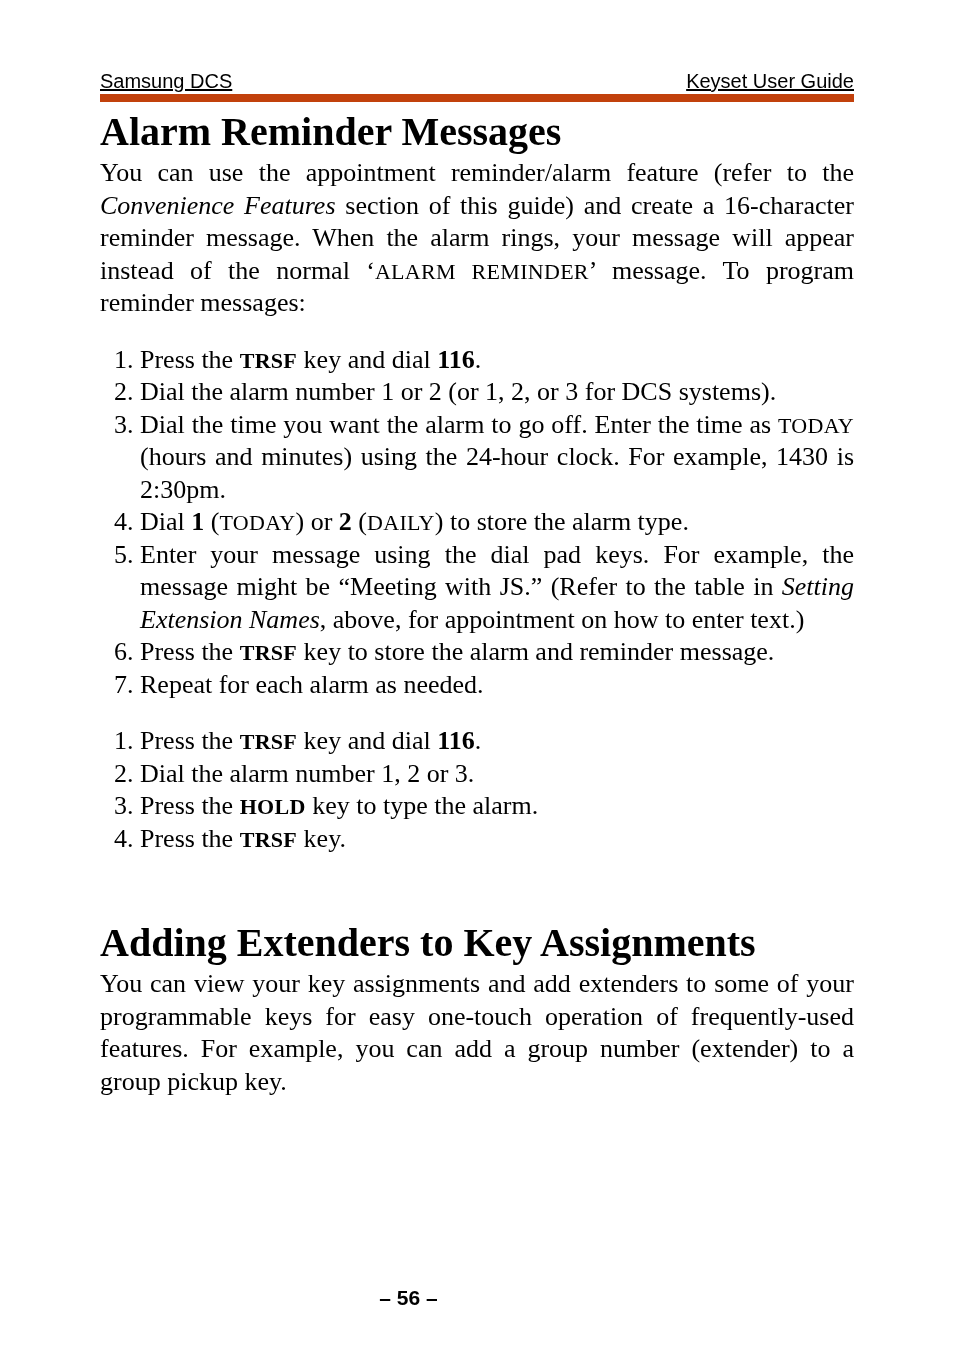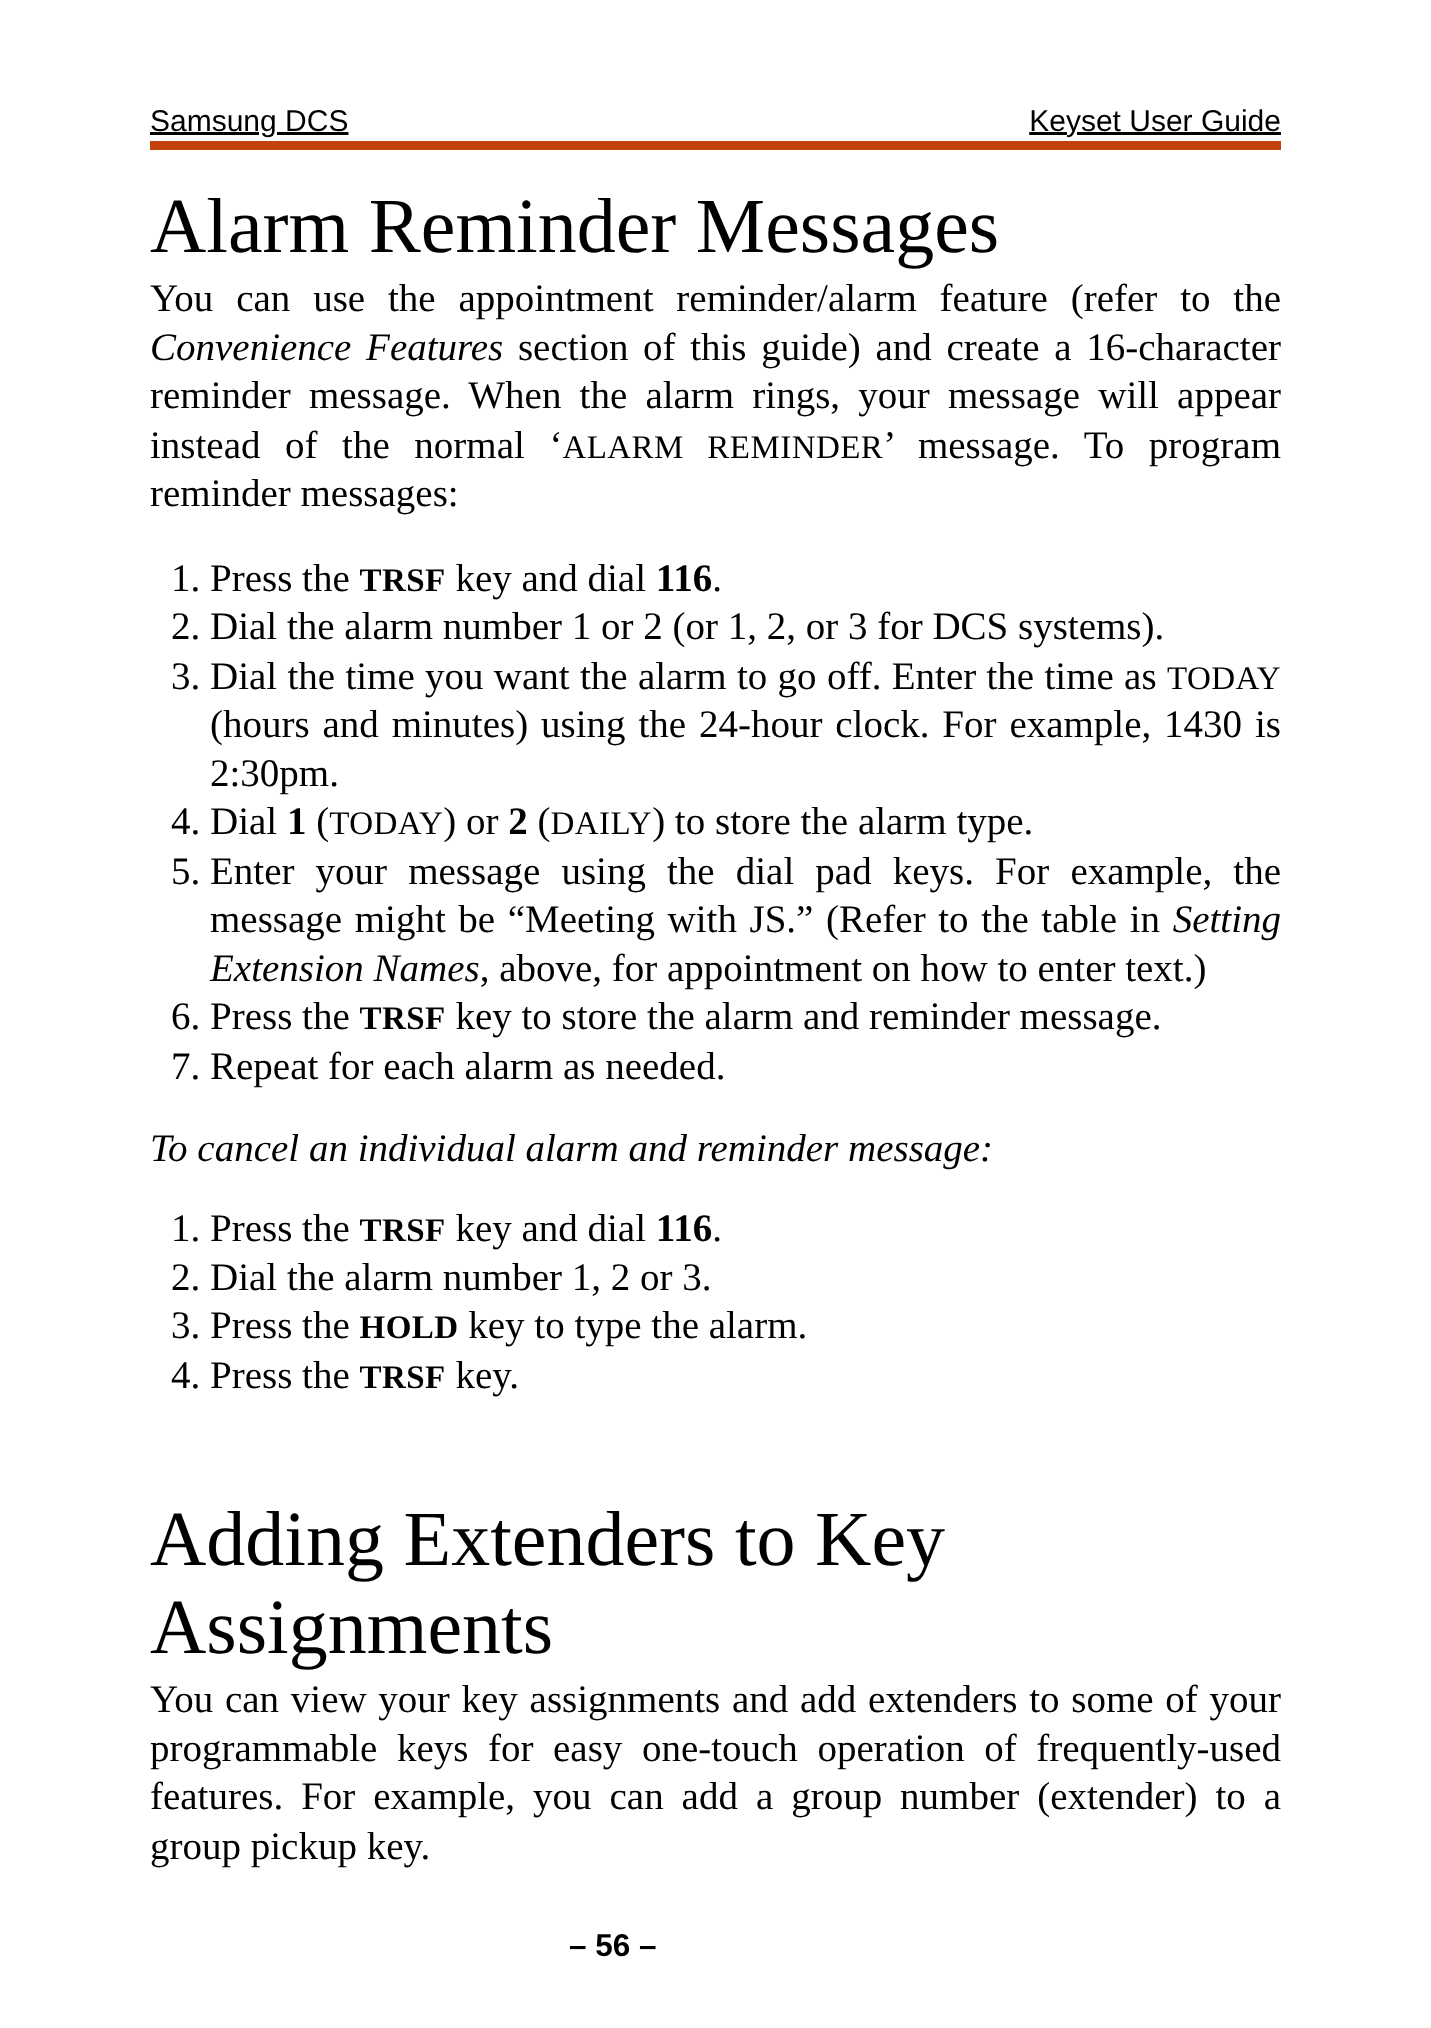--- a/index.html
+++ b/index.html
@@ -15,34 +15,34 @@
     font-family: "Times New Roman", Times, serif;
     color: #000;
     position: relative;
   }
   .header-row {
     display: flex;
     justify-content: space-between;
     align-items: flex-end;
     font-family: Arial, Helvetica, sans-serif;
     font-size: 20px;
-    border-bottom: 6px solid #c2410c;
+    border-bottom: 8px solid #c2410c;
     padding-bottom: 1px;
-    margin-bottom: 22px;
+    margin-bottom: 6px;
   }
   .header-left {
     text-decoration: underline;
   }
   .header-right {
     text-decoration: underline;
   }
   h1.section-title {
     font-family: "Times New Roman", Times, serif;
-    font-weight: normal;
-    font-size: 52px;
+    font-weight: bold;
+    font-size: 40px;
     margin: 0 0 2px 0;
   }
   .body-text {
     font-size: 26px;
     line-height: 1.25;
     text-align: justify;
     margin: 0 0 24px 0;
   }
   .body-text .italic { font-style: italic; }
   .small-caps {
@@ -108,21 +108,20 @@
     </li>
     <li>
       <span>Enter your message using the dial pad keys. For example, the message might be “Meeting with JS.” (Refer to the table in </span><span class="italic">Setting Extension Names</span><span>, above, for appointment on how to enter text.)</span>
     </li>
     <li>
       <span>Press the </span><span class="bold small-caps">TRSF</span><span> key to store the alarm and reminder message.</span>
     </li>
     <li>Repeat for each alarm as needed.</li>
   </ol>
 
-  <p class="sub-note">To cancel an individual alarm and reminder message:</p>
 
   <ol class="steps">
     <li>
       <span>Press the </span><span class="bold small-caps">TRSF</span><span> key and dial </span><span class="bold">116</span><span>.</span>
     </li>
     <li>Dial the alarm number 1, 2 or 3.</li>
     <li>
       <span>Press the </span><span class="bold small-caps">HOLD</span><span> key to type the alarm.</span>
     </li>
     <li>

